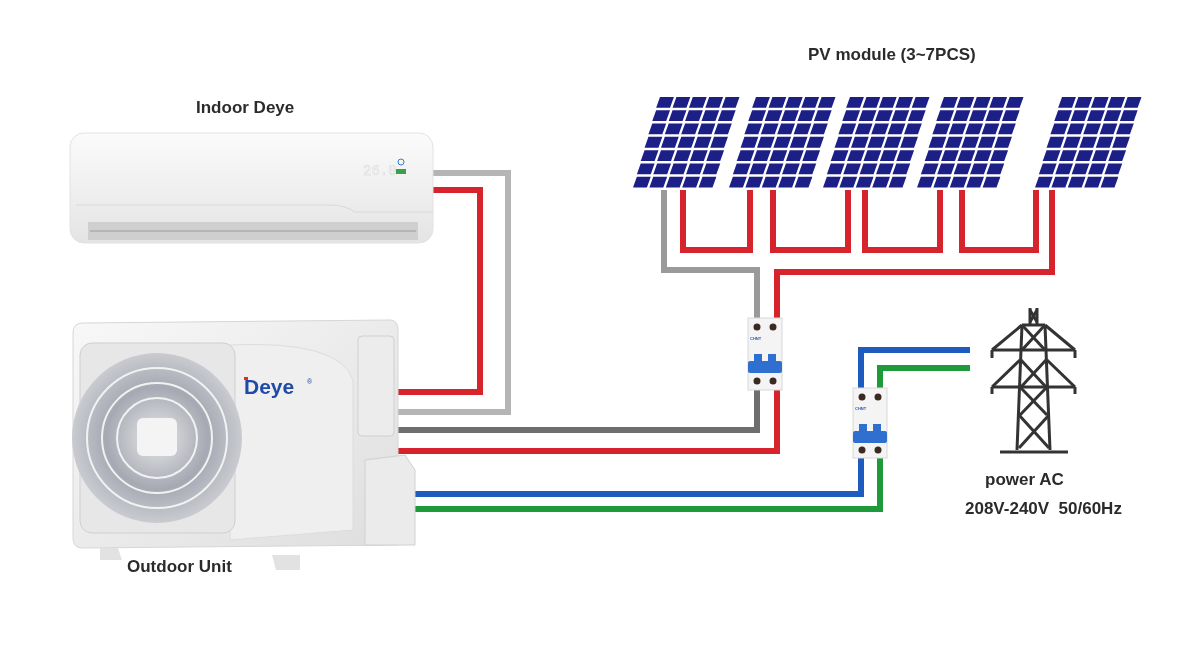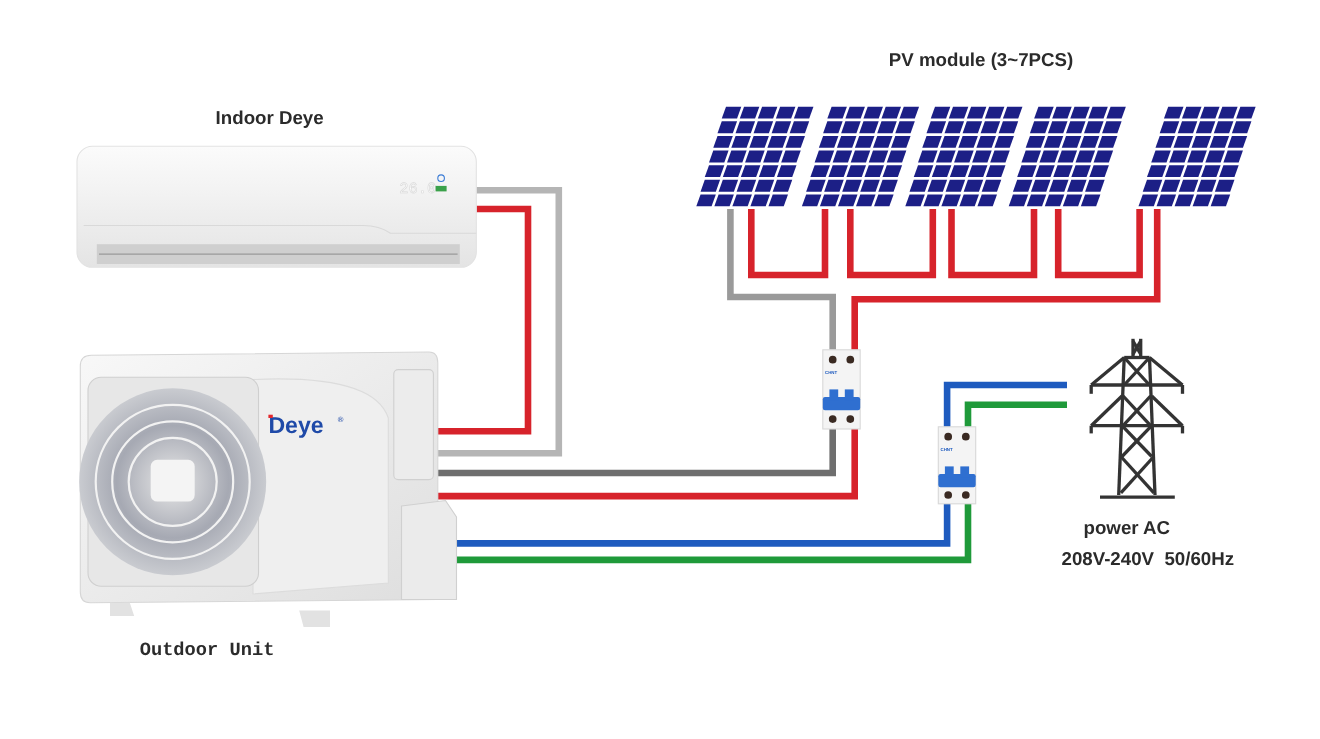--- a/index.html
+++ b/index.html
@@ -4,21 +4,21 @@
 <style>
   html,body{margin:0;padding:0;background:#fff;}
   body{width:1200px;height:672px;position:relative;overflow:hidden;font-family:"Liberation Sans",sans-serif;}
   .lbl{position:absolute;font-weight:bold;color:#2b2b2b;font-size:17px;white-space:nowrap;}
   svg{position:absolute;left:0;top:0;}
 </style>
 </head>
 <body>
 
 <div class="lbl" style="left:196px;top:98px;">Indoor Deye</div>
-<div class="lbl" style="left:127px;top:582px;font-family:Liberation Mono, monospace;">Outdoor Unit</div>
+<div class="lbl" style="left:127px;top:557px;">Outdoor Unit</div>
 <div class="lbl" style="left:808px;top:45px;">PV module (3~7PCS)</div>
 <div class="lbl" style="left:985px;top:470px;">power AC</div>
 <div class="lbl" style="left:940px;top:499px;white-space:pre;margin-left:25px;">208V-240V  50/60Hz</div>
 
 <svg width="1200" height="672" viewBox="0 0 1200 672">
   <defs>
     <linearGradient id="unitGrad" x1="0" y1="0" x2="0" y2="1">
       <stop offset="0" stop-color="#fbfbfb"></stop>
         <stop offset="1" stop-color="#e4e4e4"></stop>
     </linearGradient>

